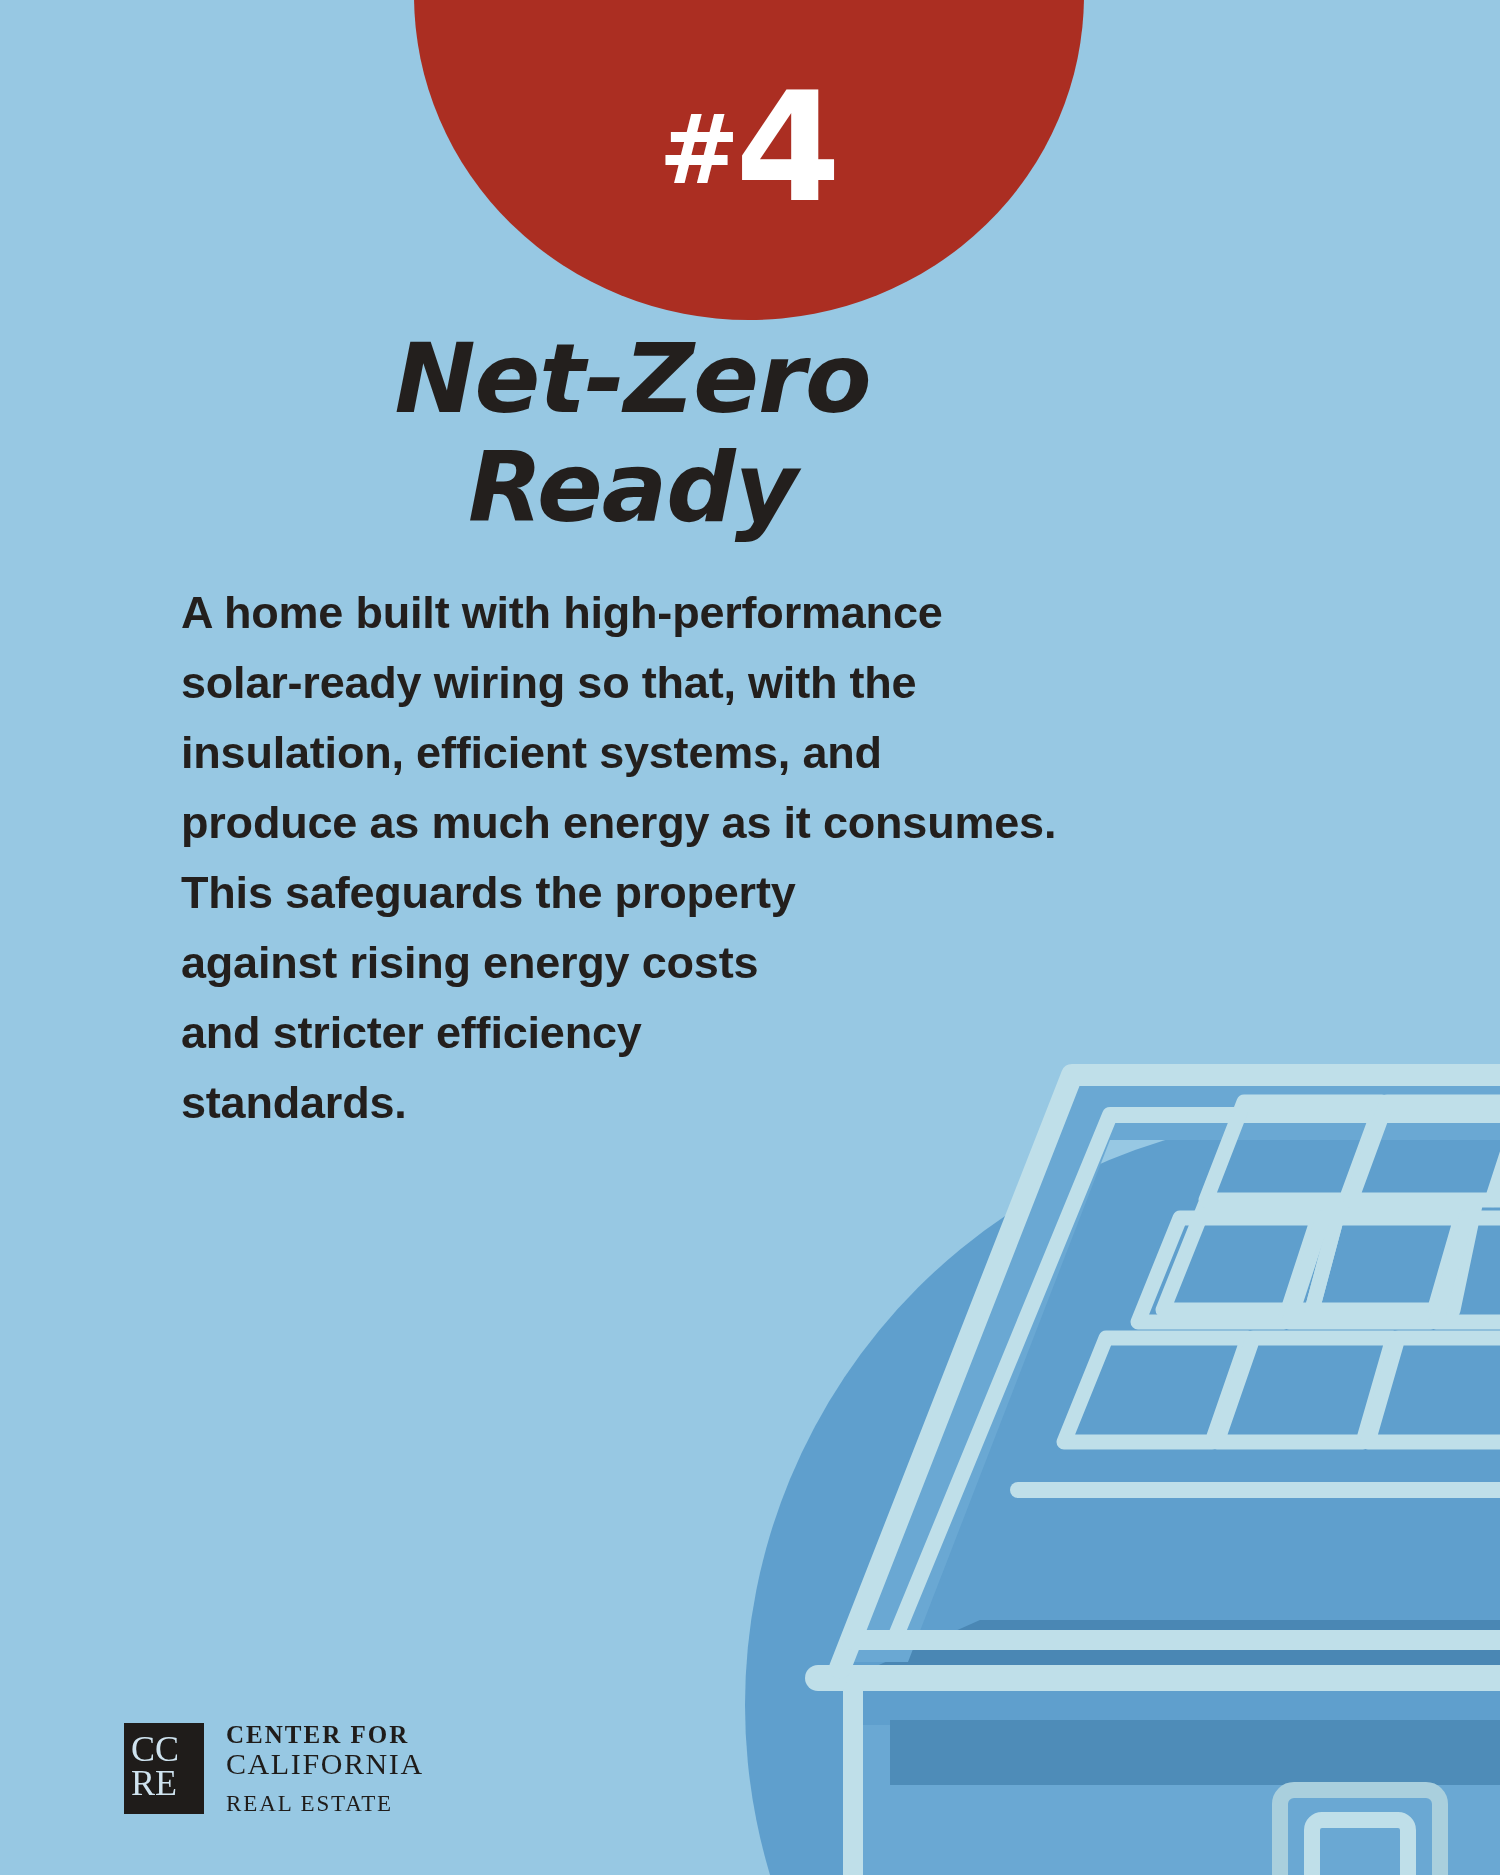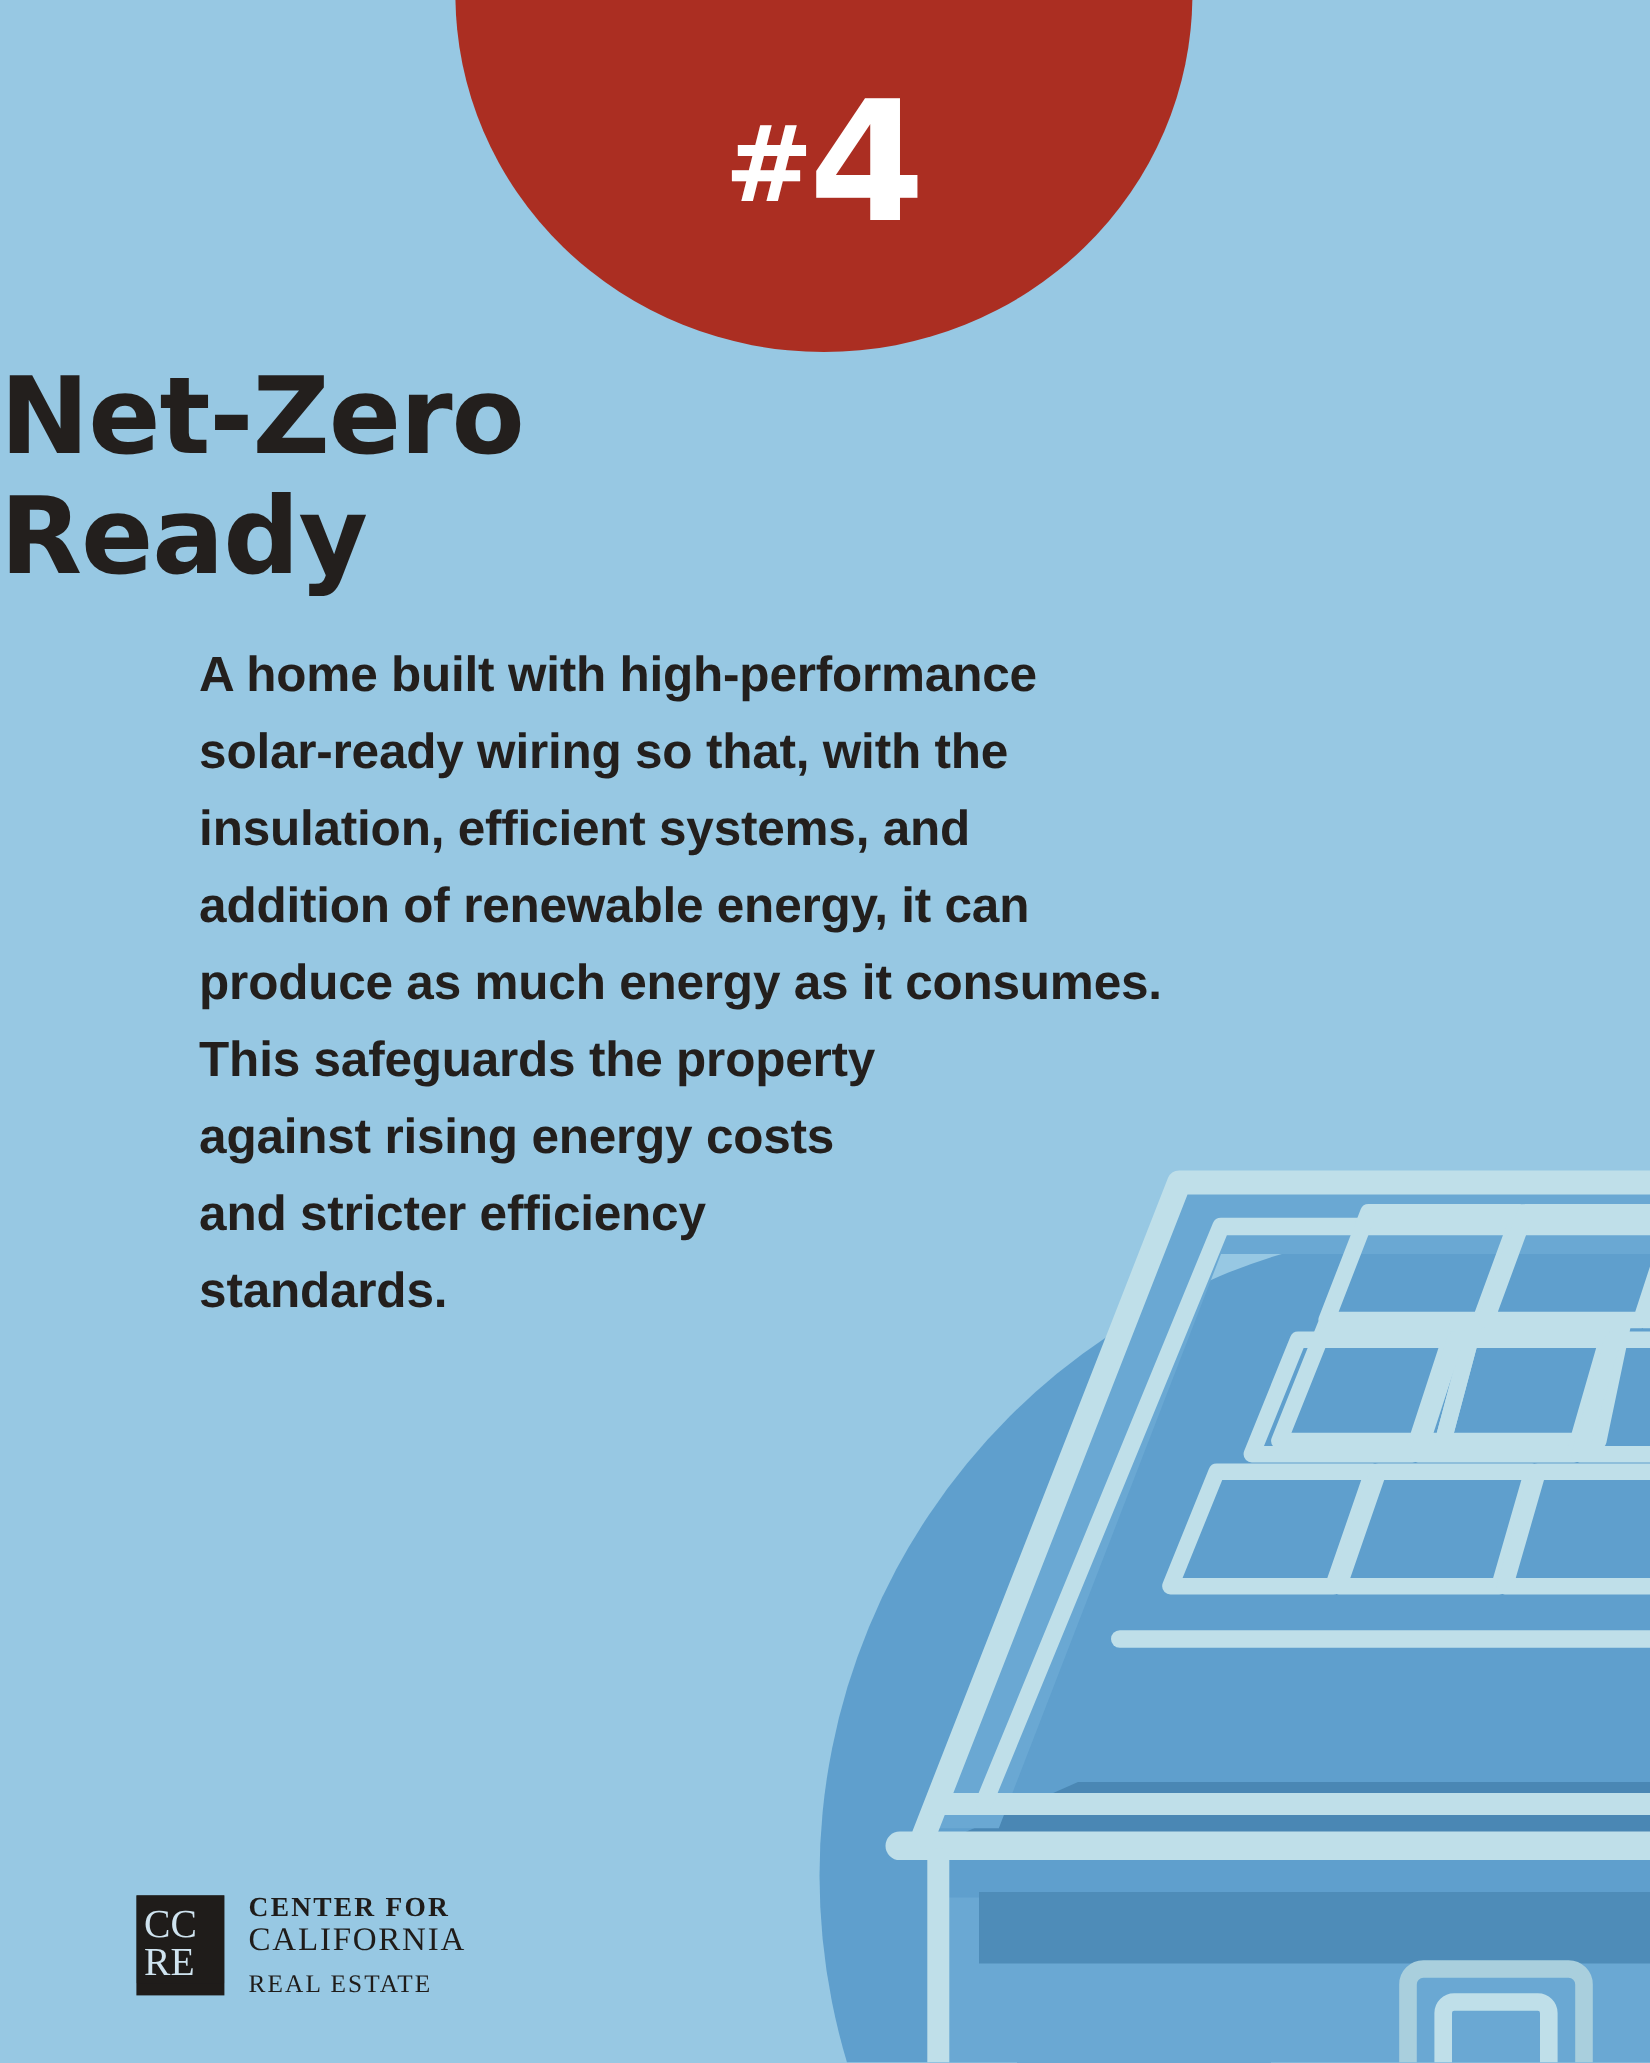--- a/index.html
+++ b/index.html
@@ -57,27 +57,28 @@
     font-size:96px;
     vertical-align:0.18em;
     letter-spacing:-4px;
   }
 
   
   .headline {
     position:absolute;
     left:0; top:325px;
     width:1265px;
-    text-align:left;
+    text-align:center;
     color:#231f1d;
     font-family:"DejaVu Sans", sans-serif;
     font-weight:700;
     font-size:97px;
     line-height:1.12;
     letter-spacing:-1px;
+    font-style:italic;
   }
   .headline .ln { display:block; }
 
   
   .body-copy {
     position:absolute;
     left:181px; top:578px;
     width:900px;
     color:#231f1d;
     font-family:Liberation Sans, sans-serif;
@@ -199,21 +200,20 @@
 
   <h1 class="headline">
     <span class="ln">Net-Zero</span>
     <span class="ln">Ready</span>
   </h1>
 
   <div class="body-copy">
     <span class="ln">A home built with high-performance</span>
     <span class="ln">solar-ready wiring so that, with the</span>
     <span class="ln">insulation, efficient systems, and</span>
-    <span class="ln">addition of renewable energy, it can</span>
     <span class="ln">produce as much energy as it consumes.</span>
     <span class="ln">This safeguards the property</span>
     <span class="ln">against rising energy costs</span>
     <span class="ln">and stricter efficiency</span>
     <span class="ln">standards.</span>
   </div>
 
   <div class="logo">
     <div class="logo-mark">
       <svg width="80" height="80" viewBox="0 0 80 80" xmlns="http://www.w3.org/2000/svg">

